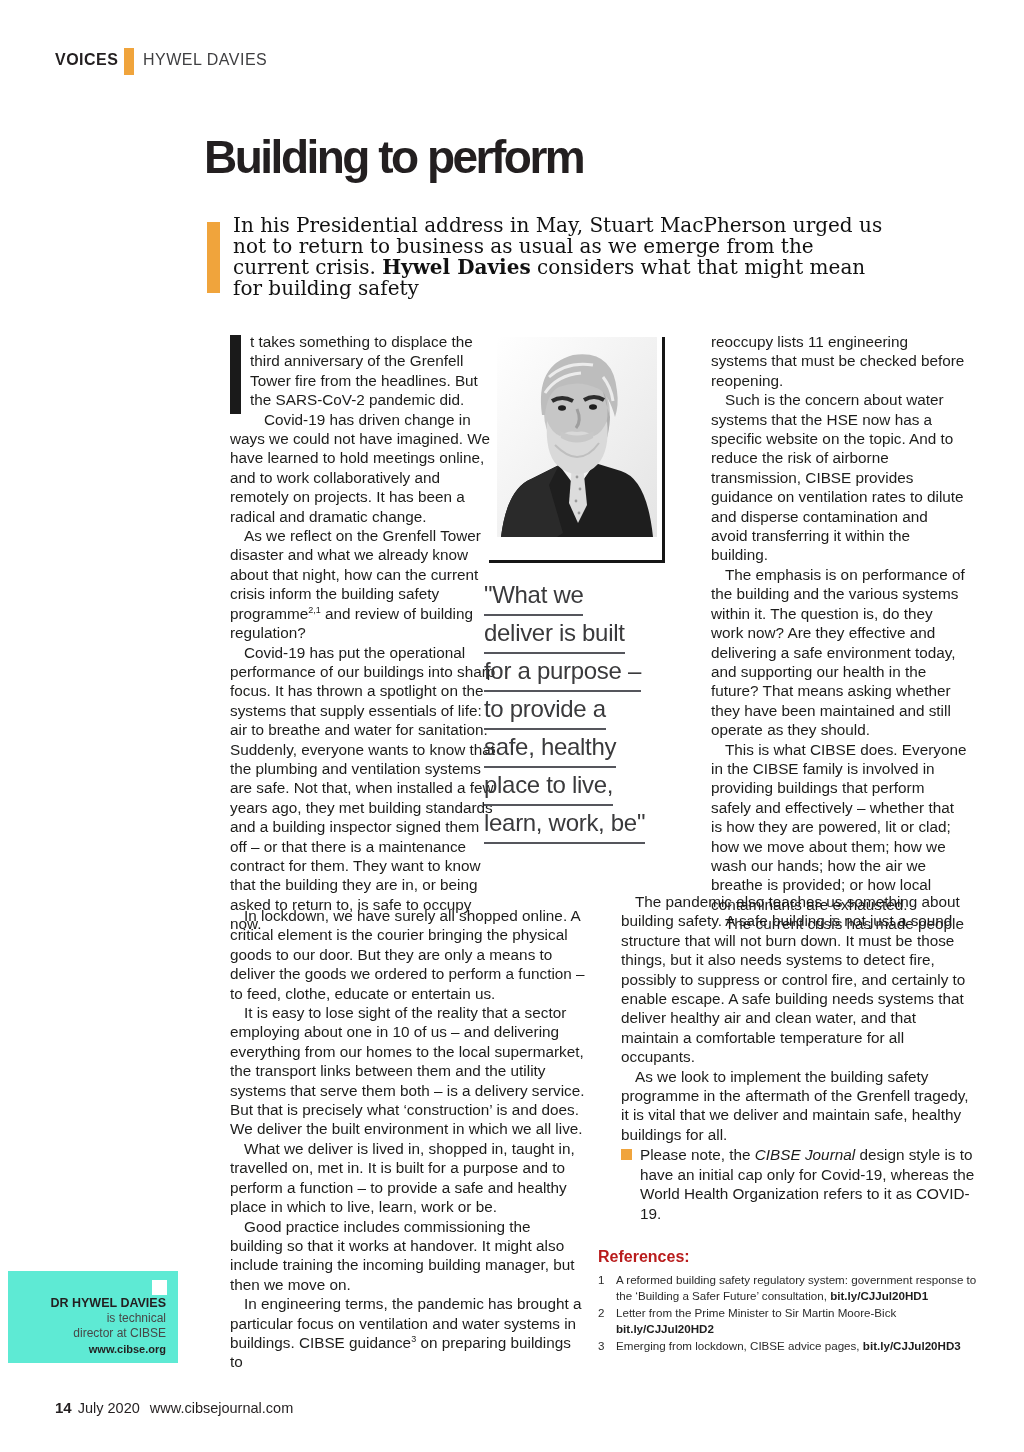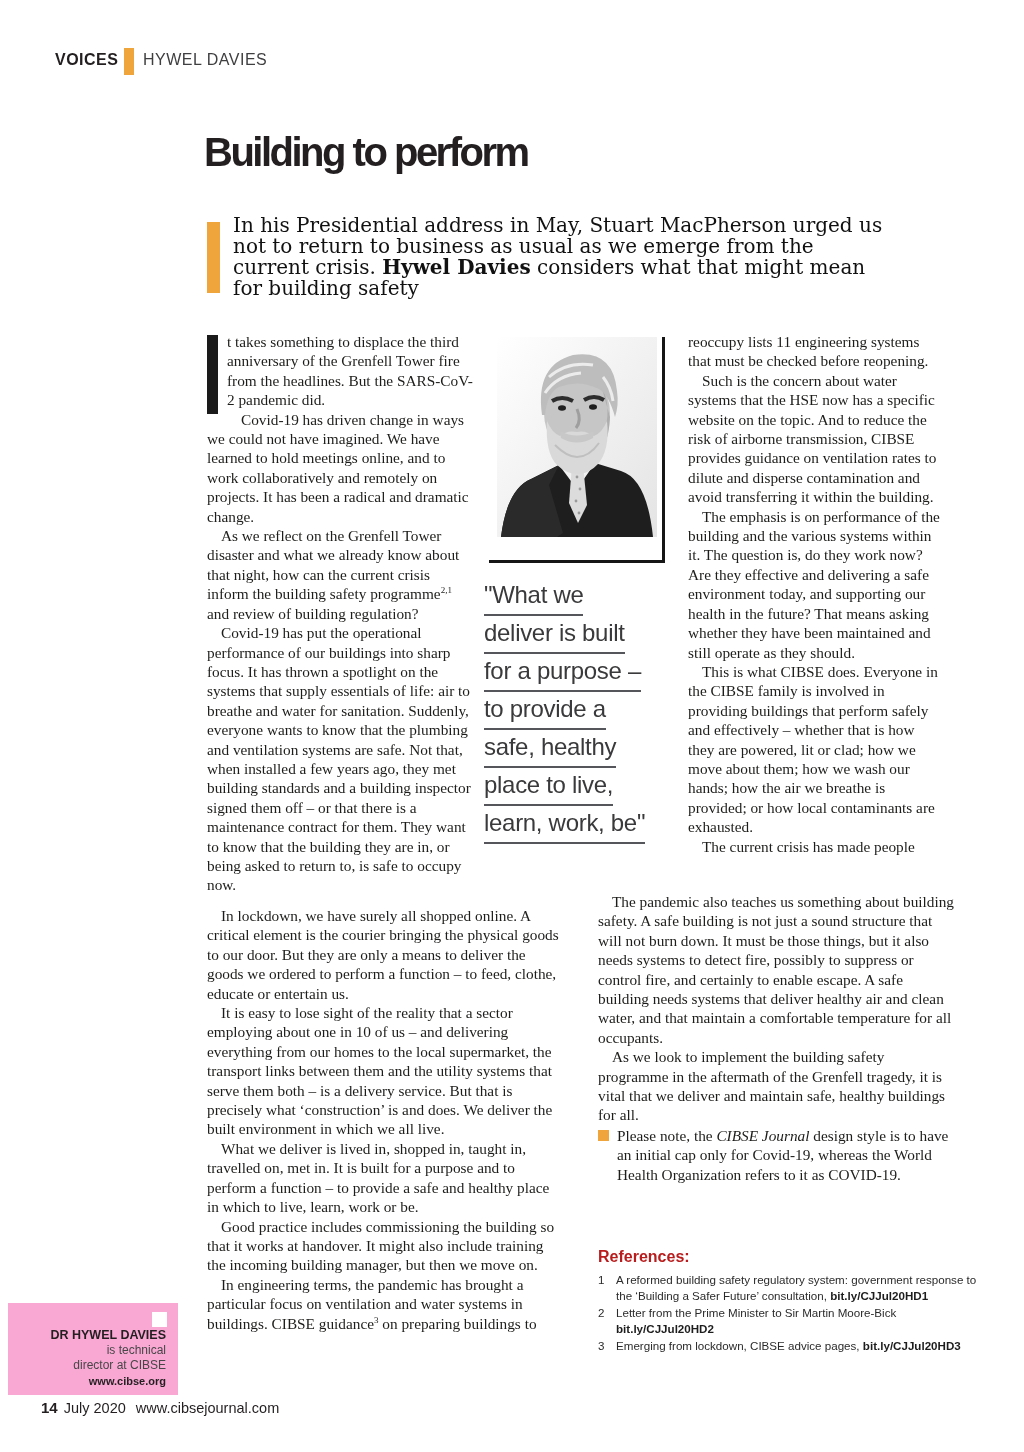--- a/index.html
+++ b/index.html
@@ -7,30 +7,30 @@
         font-family:"Liberation Sans",sans-serif;}
 
   
   .kicker{position:absolute;left:55px;top:48px;height:30px;}
   .kicker-section{position:absolute;left:0;top:3px;font-size:16px;font-weight:bold;
         letter-spacing:.5px;color:#231f20;}
   .kicker-bar{position:absolute;left:69px;top:0;width:10px;height:27px;}
   .kicker-author{position:absolute;left:88px;top:3px;font-size:16px;color:#3f3f41;letter-spacing:.5px;white-space:nowrap;}
 
   
-  .headline{position:absolute;left:204px;top:130px;margin:0;font-size:40px;font-weight:bold;
+  .headline{position:absolute;left:204px;top:130px;margin:0;font-size:46px;font-weight:bold;
         letter-spacing:-2.5px;color:#231f20;white-space:nowrap;}
   .standfirst-bar{position:absolute;left:207px;top:222px;width:13px;height:71px;}
   .standfirst{position:absolute;left:233px;top:215px;width:655px;margin:0;
         font-family:"DejaVu Serif",serif;font-size:20px;line-height:21px;color:#111111;}
   .standfirst strong{font-weight:bold;}
 
   
-  .col{position:absolute;font-family:Liberation Serif, serif;font-size:15.3px;
-        line-height:19.4px;color:#1d1d1b;}
+  .col{position:absolute;font-family:Liberation Sans, sans-serif;font-size:15.3px;
+        line-height:19.4px;color:#1d1d1b;margin-left:23px;}
   .col p{margin:0;}
   .col p.indent{text-indent:14px;}
   .col sup{font-size:9px;line-height:0;}
   .col1{left:207px;top:332px;width:266px;}
   .col3{left:688px;top:332px;width:256px;}
   .bottomleft{left:207px;top:906px;width:356px;}
   .bottomright{left:598px;top:892px;width:356px;}
   .dropcap{float:left;width:11px;height:79px;margin:3px 9px 0 0;background:#1a1a1a;
         color:transparent;overflow:hidden;}
 
@@ -59,21 +59,21 @@
 
   
   .bio{position:absolute;left:8px;top:1271px;width:170px;height:92px;box-sizing:border-box;
         padding:25px 12px 0 10px;text-align:right;}
   .bio-square{position:absolute;right:11px;top:9px;width:15px;height:15px;background:#ffffff;}
   .bio-name{font-size:12.5px;font-weight:bold;color:#231f20;line-height:15px;}
   .bio-line{font-size:12px;color:#474747;line-height:15px;}
   .bio-url{font-size:11px;font-weight:bold;color:#231f20;line-height:16px;}
 
   
-  .pagefooter{position:absolute;left:41px;top:1399px;font-size:14.5px;color:#231f20;}
+  .pagefooter{position:absolute;left:55px;top:1399px;font-size:14.5px;color:#231f20;}
   .pagefooter b{font-size:15px;margin-right:6px;}
   .pagefooter .site{margin-left:10px;}
 </style>
 </head>
 <body>
 
 <div class="page">
 
   <header class="kicker">
     <span class="kicker-section">VOICES</span>
@@ -179,21 +179,21 @@
     <div class="ref">
       <span class="ref-num">2</span>
       <span class="ref-text"><span>Letter from the Prime Minister to Sir Martin Moore-Bick</span> <span class="ref-link">bit.ly/CJJul20HD2</span></span>
     </div>
     <div class="ref">
       <span class="ref-num">3</span>
       <span class="ref-text"><span>Emerging from lockdown, CIBSE advice pages,</span> <span class="ref-link">bit.ly/CJJul20HD3</span></span>
     </div>
   </section>
 
-  <aside class="bio accent-bg" style="background: #f9a8d4; margin-top: 32px;">
+  <aside class="bio accent-bg" style="background: #5eead4;">
     <span class="bio-square"></span>
     <div class="bio-name">DR HYWEL DAVIES</div>
     <div class="bio-line">is technical</div>
     <div class="bio-line">director at CIBSE</div>
     <div class="bio-url">www.cibse.org</div>
   </aside>
 
   <footer class="pagefooter">
     <b>14</b><span>July 2020</span><span class="site">www.cibsejournal.com</span>
   </footer>

